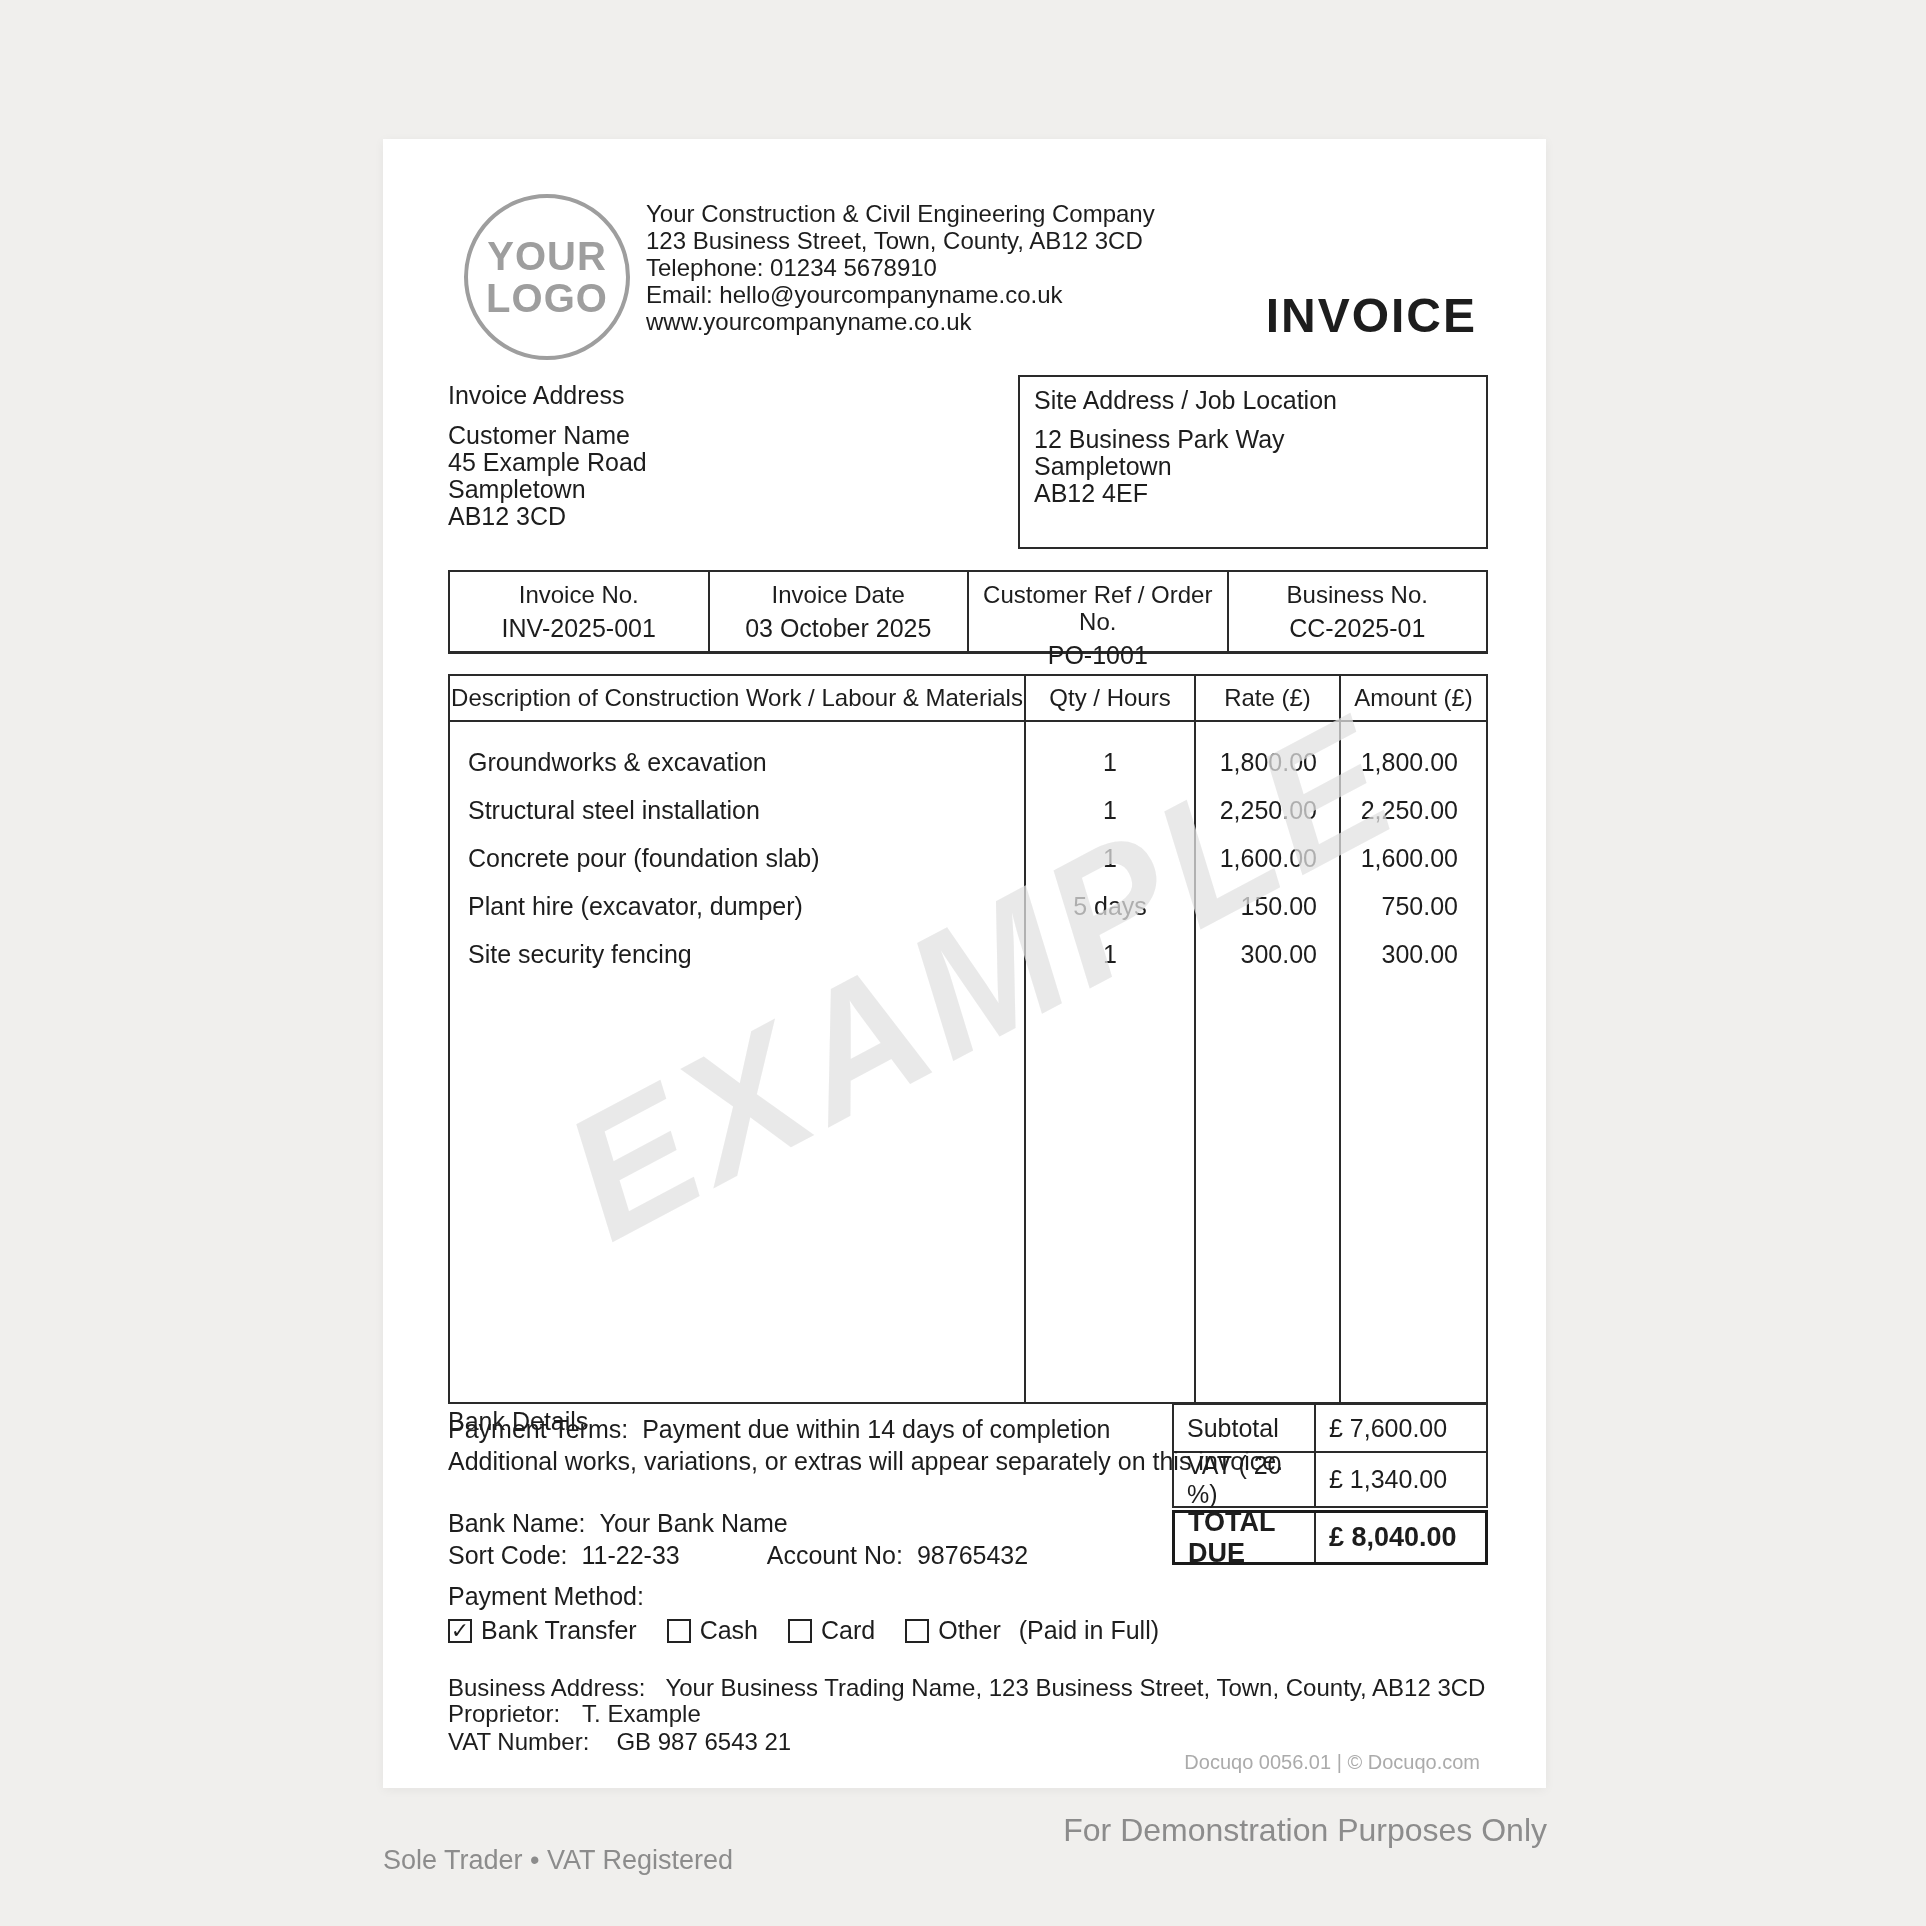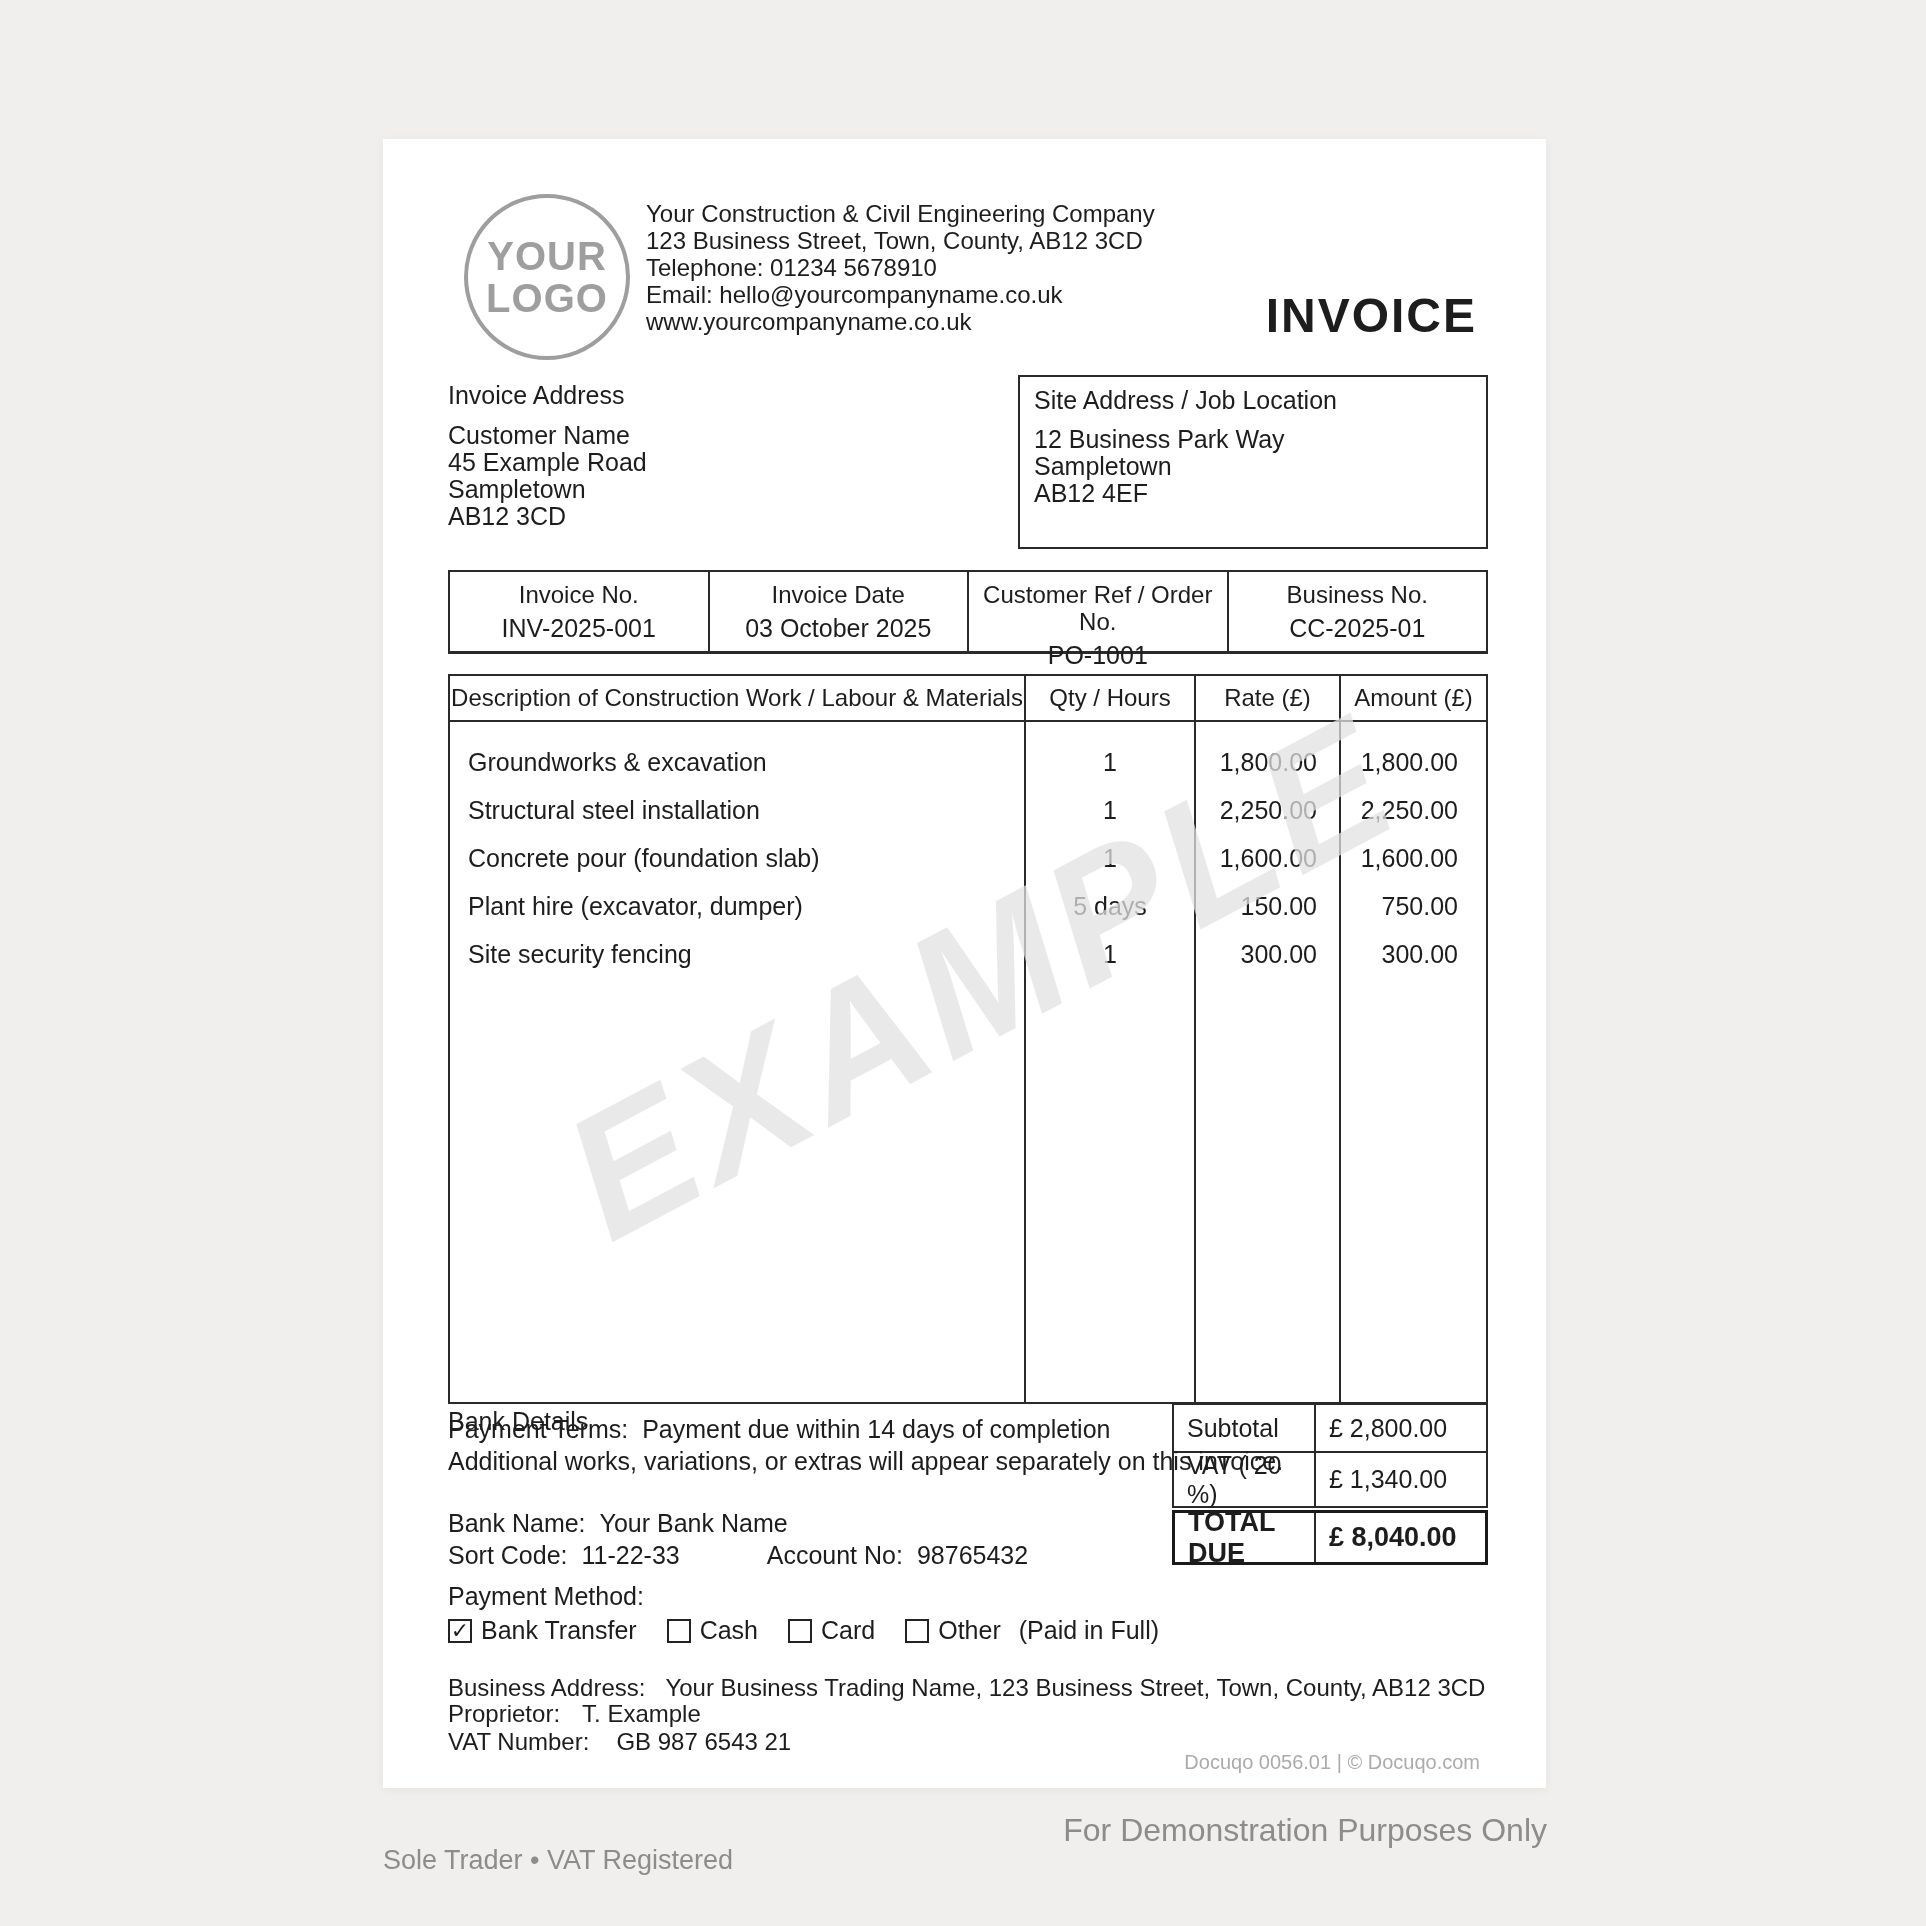--- a/index.html
+++ b/index.html
@@ -208,21 +208,21 @@
         <div class="cell amt">300.00</div>
       </div>
     </div>
   </div>
 
   <div class="abs watermark">EXAMPLE</div>
 
   <div class="abs totals-top">
     <div class="t-row sub">
       <div class="t-label">Subtotal</div>
-      <div class="t-value">£ 2,800.00</div>
+      <div class="t-value">£ 7,600.00</div>
     </div>
     <div class="t-row vat">
       <div class="t-label">VAT (  20  %)</div>
       <div class="t-value">£ 1,340.00</div>
     </div>
   </div>
   <div class="abs totals-total">
     <div class="t-label">TOTAL DUE</div>
     <div class="t-value">£ 8,040.00</div>
   </div>

